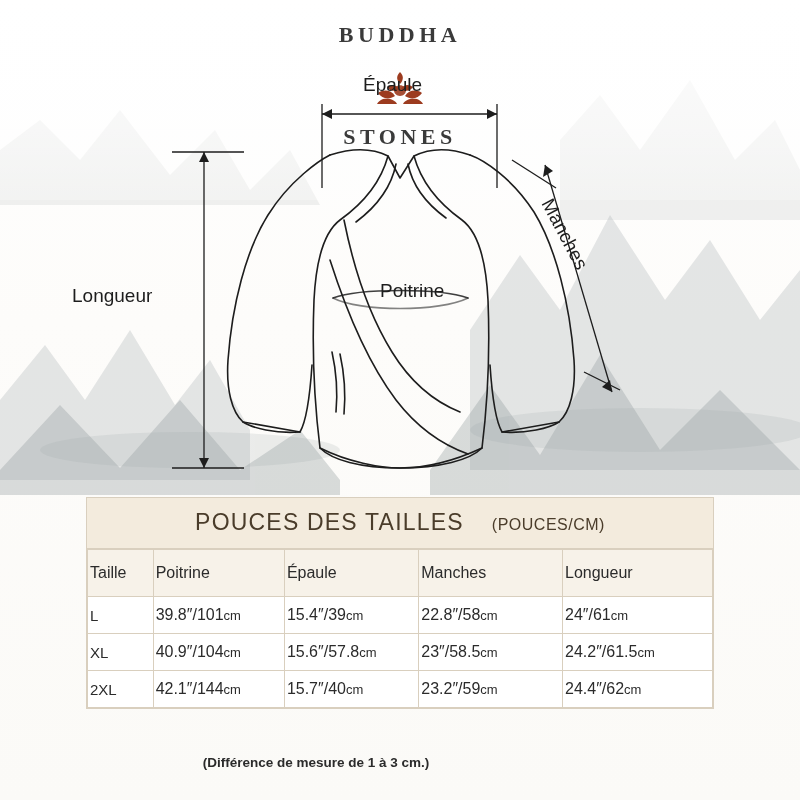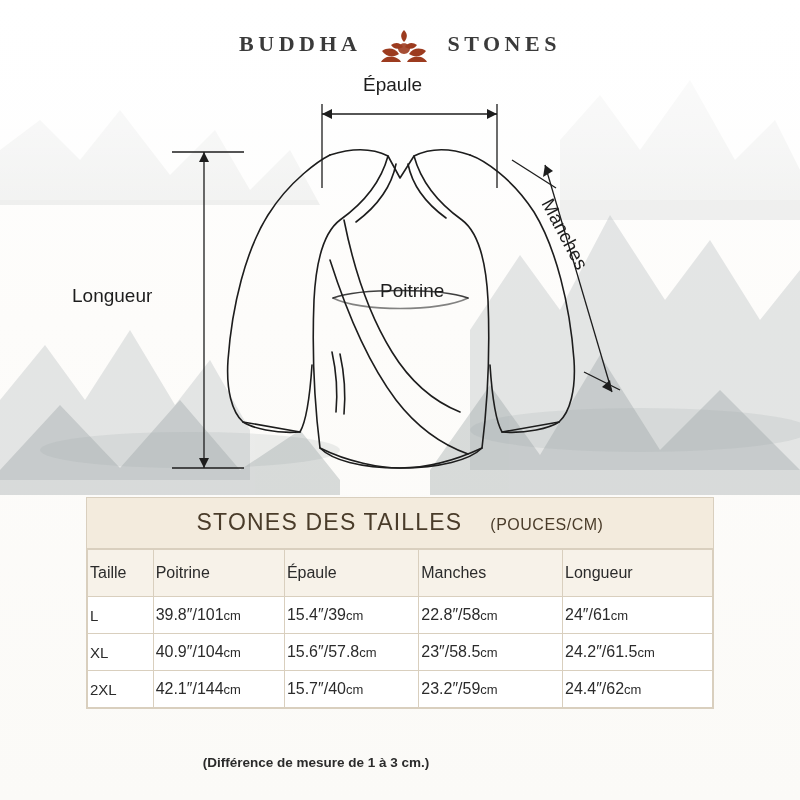--- a/index.html
+++ b/index.html
@@ -31,20 +31,21 @@
   
   .brand {
     position: absolute;
     top: 22px;
     left: 0;
     width: 800px;
     display: flex;
     align-items: center;
     justify-content: center;
     gap: 16px;
+    flex-direction: column;
   }
   .brand-word {
     font-family: "Liberation Serif", serif;
     font-size: 22px;
     letter-spacing: 4.5px;
     color: #3a3a3a;
     font-weight: 700;
   }
   .brand-logo {
     width: 54px;
@@ -247,21 +248,21 @@
     </svg>
 
     <span class="illu-label" id="lbl-epaule">Épaule</span>
     <span class="illu-label" id="lbl-poitrine">Poitrine</span>
     <span class="illu-label" id="lbl-longueur">Longueur</span>
     <span class="illu-label" id="lbl-manches">Manches</span>
   </div>
 
   <div class="table-wrap">
     <div class="table-title">
-      <span>STONES DES TAILLES</span><span class="unit">(POUCES/CM)</span>
+      <span>POUCES DES TAILLES</span><span class="unit">(POUCES/CM)</span>
     </div>
     <table class="sizes">
       <colgroup>
         <col class="c0">
           <col class="c1">
           <col class="c2">
           <col class="c3">
           <col class="c4">
       </colgroup>
       <thead>

